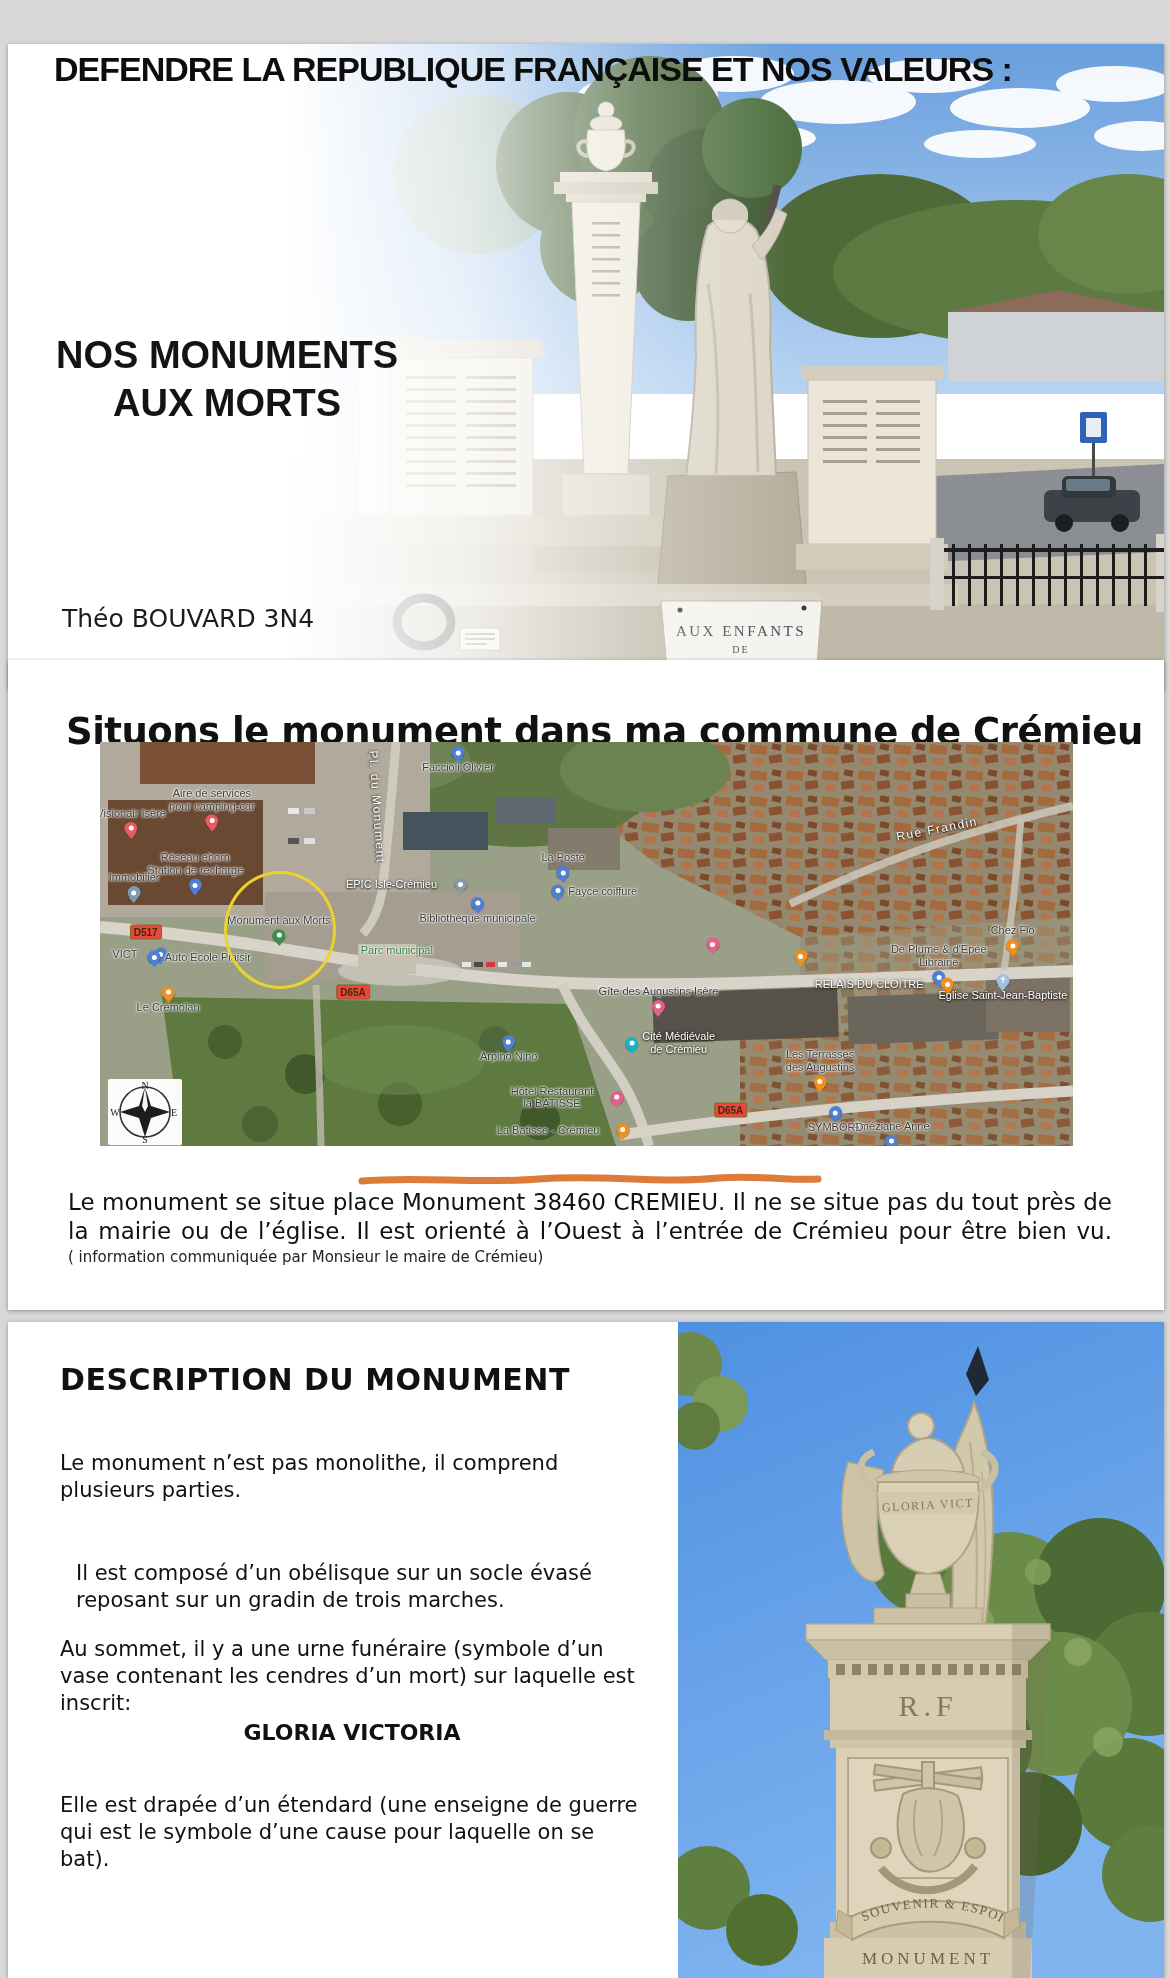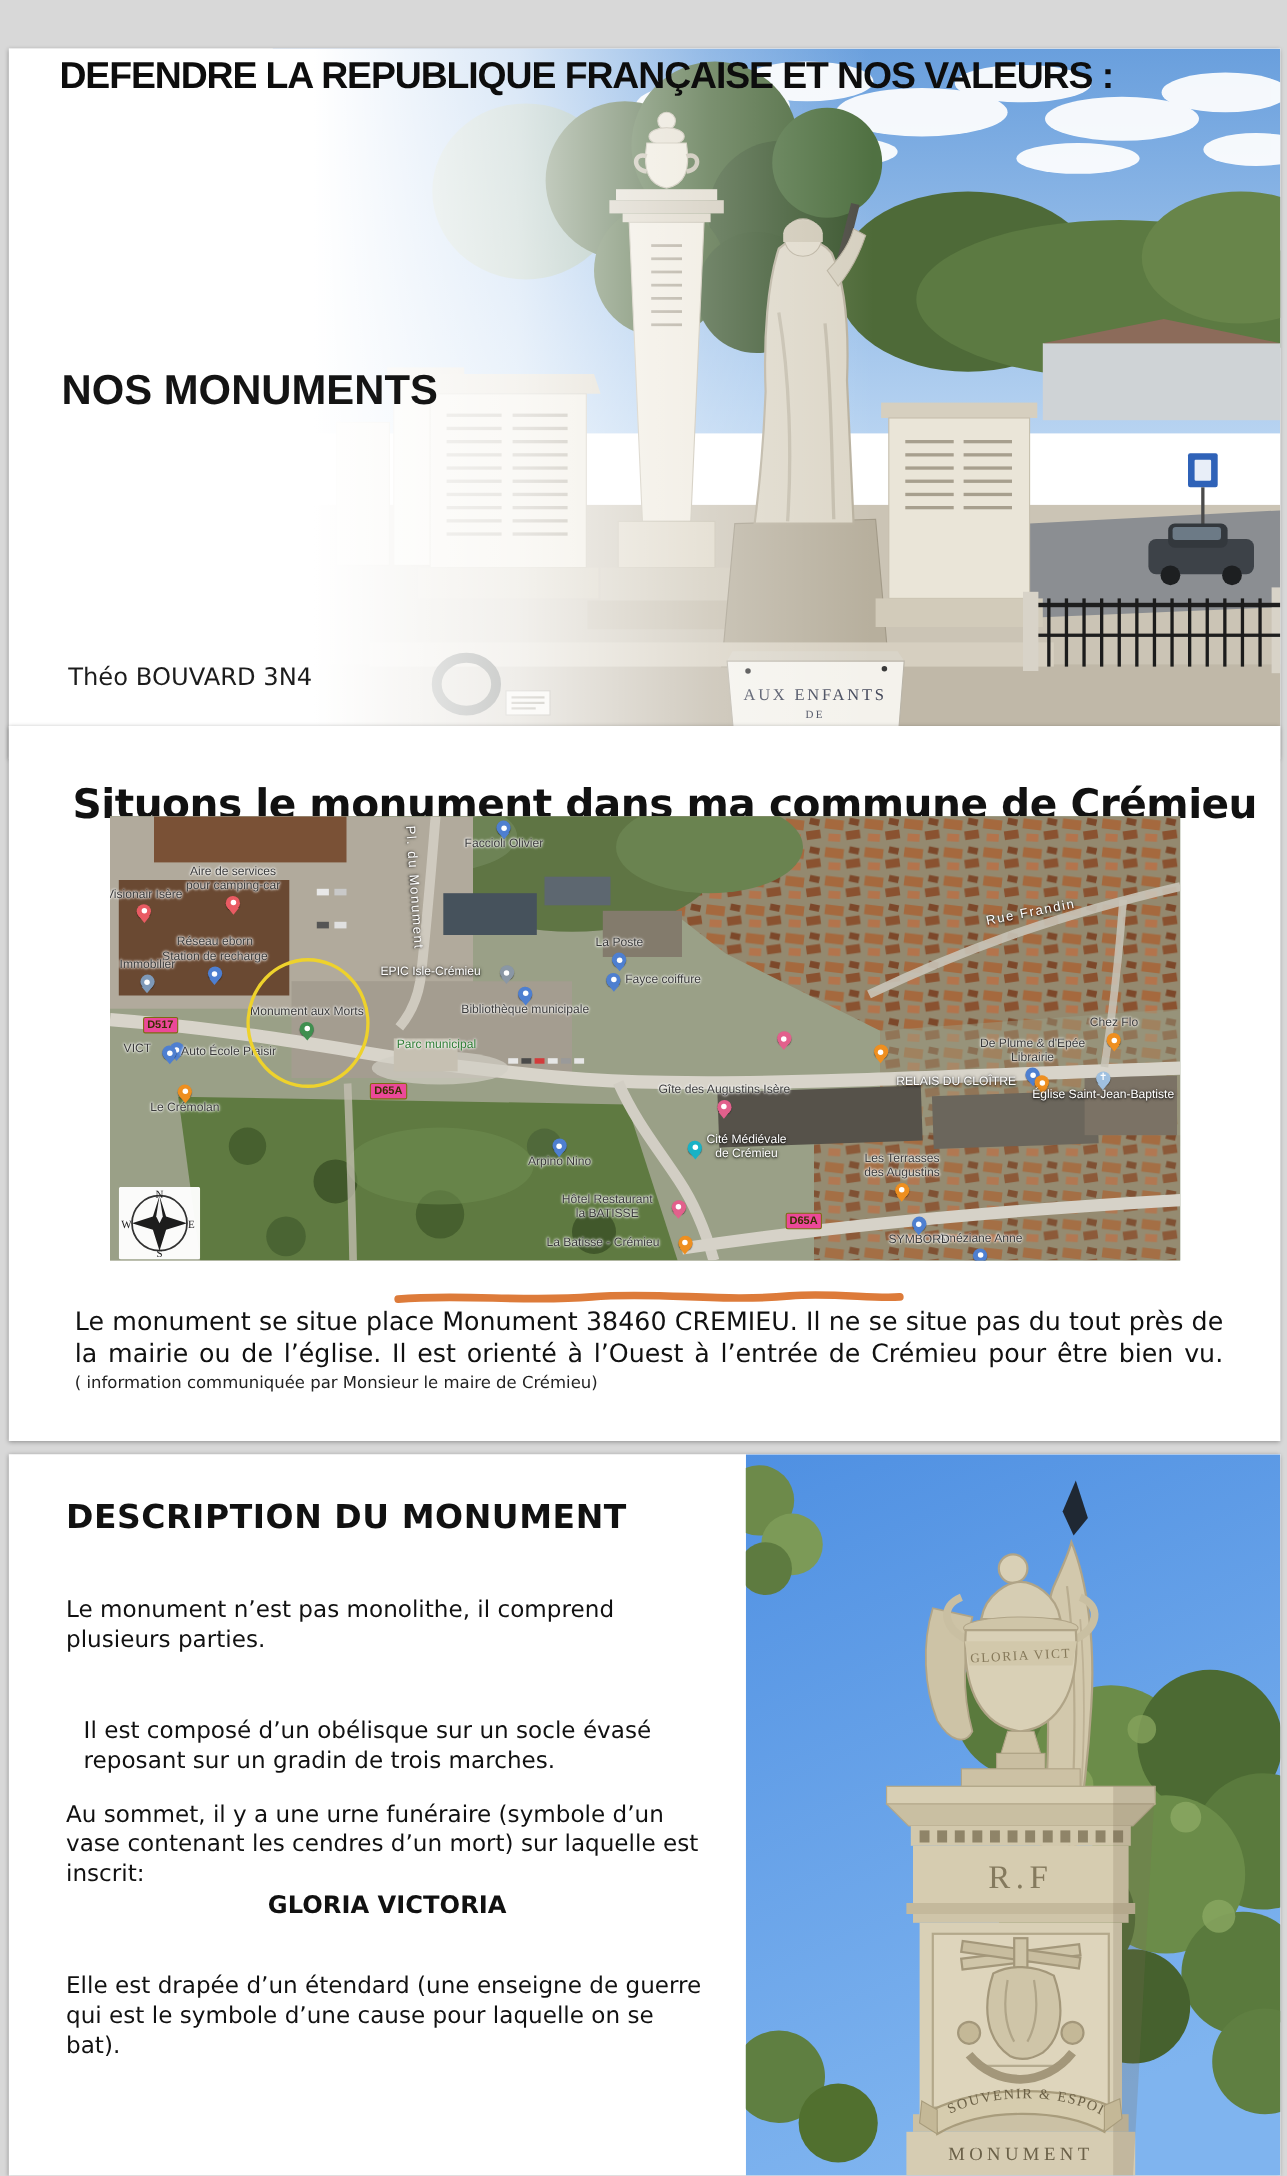--- a/index.html
+++ b/index.html
@@ -26,21 +26,21 @@
     font-size:34px;font-weight:800;letter-spacing:-1px;color:#0d0d0d;
     white-space:nowrap;
   }
   .s1-heading{
     position:absolute;left:24px;top:288px;width:390px;text-align:center;
     font-family:"Liberation Sans",sans-serif;
     font-size:38px;font-weight:800;color:#141414;line-height:1.26;
   }
   .s1-author{
     position:absolute;left:54px;top:560px;
-    font-size:22px;color:#1c1c1c;
+    font-size:25px;color:#1c1c1c;
   }
 
   
   .s2-heading{
     position:absolute;left:58px;top:22px;width:1060px;
     font-size:37px;font-weight:700;letter-spacing:-0.5px;color:#111;
     white-space:nowrap;
     margin-top:28px;
   }
   .map{
@@ -79,21 +79,21 @@
   }
   .pin.cross::before{content:"✝";background:none;width:auto;height:auto;color:#fff;
     font-size:9px;line-height:1;}
   .street{
     position:absolute;z-index:2;font-family:"Liberation Sans",sans-serif;
     font-size:12px;color:#fdfdfd;letter-spacing:1.5px;white-space:nowrap;
     text-shadow:0 1px 2px rgba(0,0,0,.8),0 0 3px rgba(0,0,0,.5);
   }
   .badge{
     position:absolute;z-index:3;transform:translate(-50%,-50%);
-    background:#ec4899;border:1px solid #7c6c12;border-radius:2px;
+    background:#ef4444;border:1px solid #7c6c12;border-radius:2px;
     font-family:"Liberation Sans",sans-serif;font-size:10px;font-weight:700;color:#3a3000;
     padding:0 3px;line-height:13px;
   }
   .circle-hl{
     position:absolute;z-index:4;transform:translate(-50%,-50%);
     width:106px;height:112px;border:3.5px solid #eed22c;border-radius:50%;
   }
   .compass{position:absolute;left:8px;bottom:1px;z-index:5;}
   .s2-underline{position:absolute;left:350px;top:512px;z-index:2;}
   .s2-body{
@@ -305,20 +305,21 @@
       <text x="733" y="592" text-anchor="middle" font-family="Liberation Serif,serif" font-size="15" letter-spacing="2.5" fill="#43485a">AUX ENFANTS</text>
       <text x="733" y="609" text-anchor="middle" font-family="Liberation Serif,serif" font-size="10" letter-spacing="2" fill="#43485a">DE</text>
       <text x="733" y="629" text-anchor="middle" font-family="Liberation Serif,serif" font-size="16" letter-spacing="2.5" fill="#43485a">CREMIEU</text>
       <text x="733" y="645" text-anchor="middle" font-family="Liberation Serif,serif" font-size="13" letter-spacing="2" fill="#43485a">MORTS</text>
     </g>
     <rect x="0" y="0" width="1156" height="646" fill="url(#fadeL)"></rect>
   </svg>
   <div class="s1-title">DEFENDRE LA REPUBLIQUE FRANÇAISE ET NOS VALEURS :</div>
   <div class="s1-heading">
     <span>NOS MONUMENTS</span><br>
+    <span>AUX MORTS</span>
   </div>
   <div class="s1-author">Théo BOUVARD  3N4</div>
 </section>
 
 <section class="page" id="page2">
   <div class="s2-heading">Situons le monument dans ma commune de Crémieu</div>
 
   <div class="map">
     <svg class="map-bg" viewBox="0 0 973 404" preserveAspectRatio="none">
       <defs>

